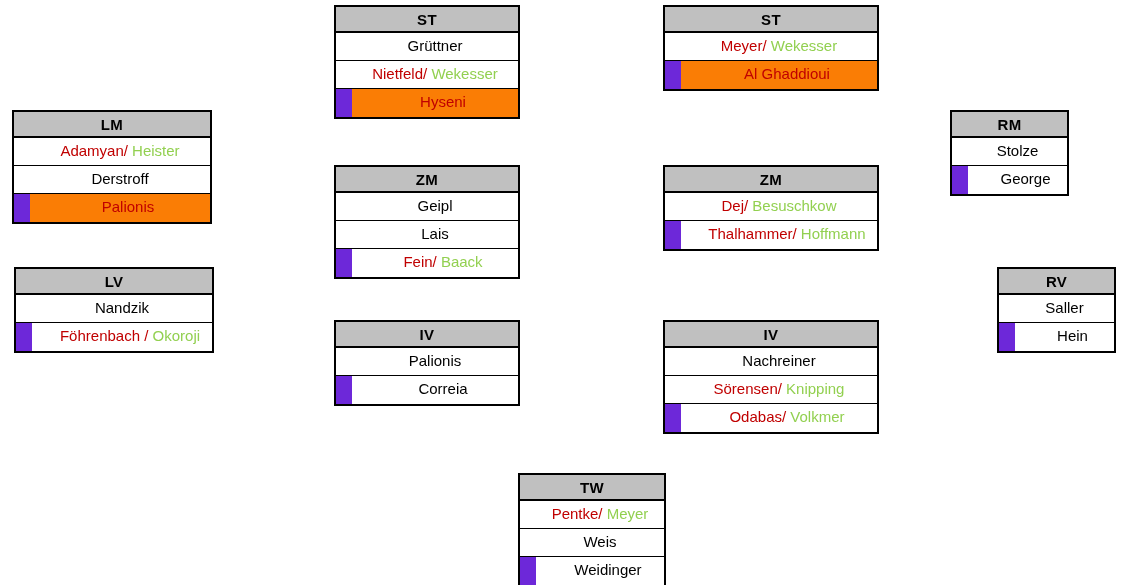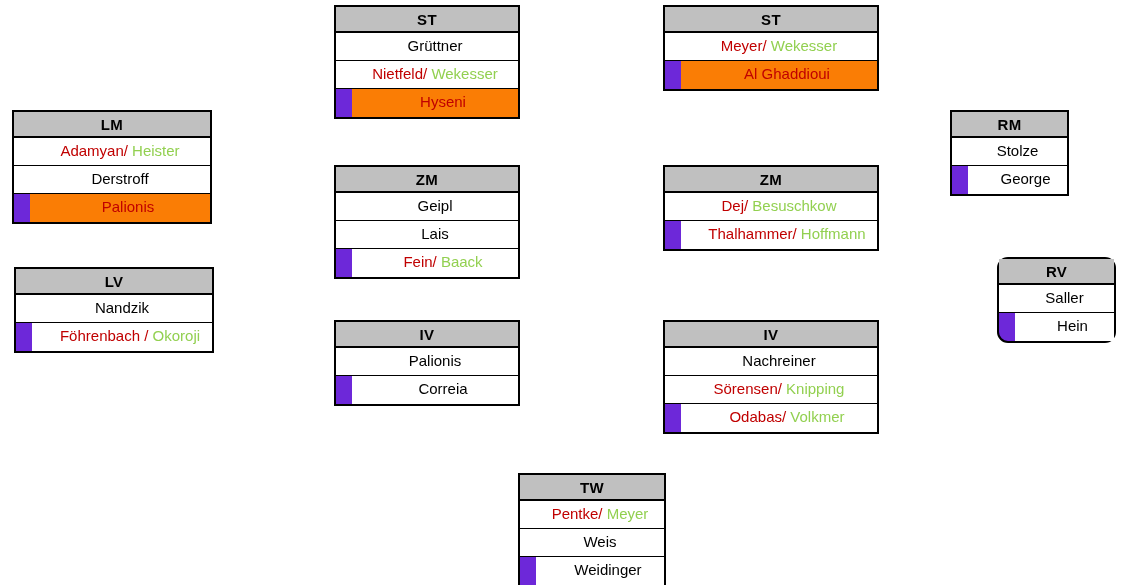--- a/index.html
+++ b/index.html
@@ -92,21 +92,21 @@
     <div class="pos-box" style="left: 663px; top: 165px; width: 216px;">
       <div class="pos-header">ZM</div>
       <div class="player-row"><span class="seg-red">Dej/</span><span class="seg-green"> Besuschkow</span></div>
       <div class="player-row"><span class="seg-red">Thalhammer/</span><span class="seg-green"> Hoffmann</span></div>
     </div>
     <div class="pos-box" style="left: 14px; top: 267px; width: 200px;">
       <div class="pos-header">LV</div>
       <div class="player-row"><span class="seg-black">Nandzik</span></div>
       <div class="player-row"><span class="seg-red">Föhrenbach</span><span class="seg-sep"> / </span><span class="seg-green">Okoroji</span></div>
     </div>
-    <div class="pos-box" style="left: 997px; top: 257px; width: 119px; border-radius: 11px;">
+    <div class="pos-box" style="left: 997px; top: 267px; width: 119px;">
       <div class="pos-header">RV</div>
       <div class="player-row"><span class="seg-black">Saller</span></div>
       <div class="player-row"><span class="seg-black">Hein</span></div>
     </div>
     <div class="pos-box" style="left: 334px; top: 320px; width: 186px;">
       <div class="pos-header">IV</div>
       <div class="player-row"><span class="seg-black">Palionis</span></div>
       <div class="player-row"><span class="seg-black">Correia</span></div>
     </div>
     <div class="pos-box" style="left: 663px; top: 320px; width: 216px;">

